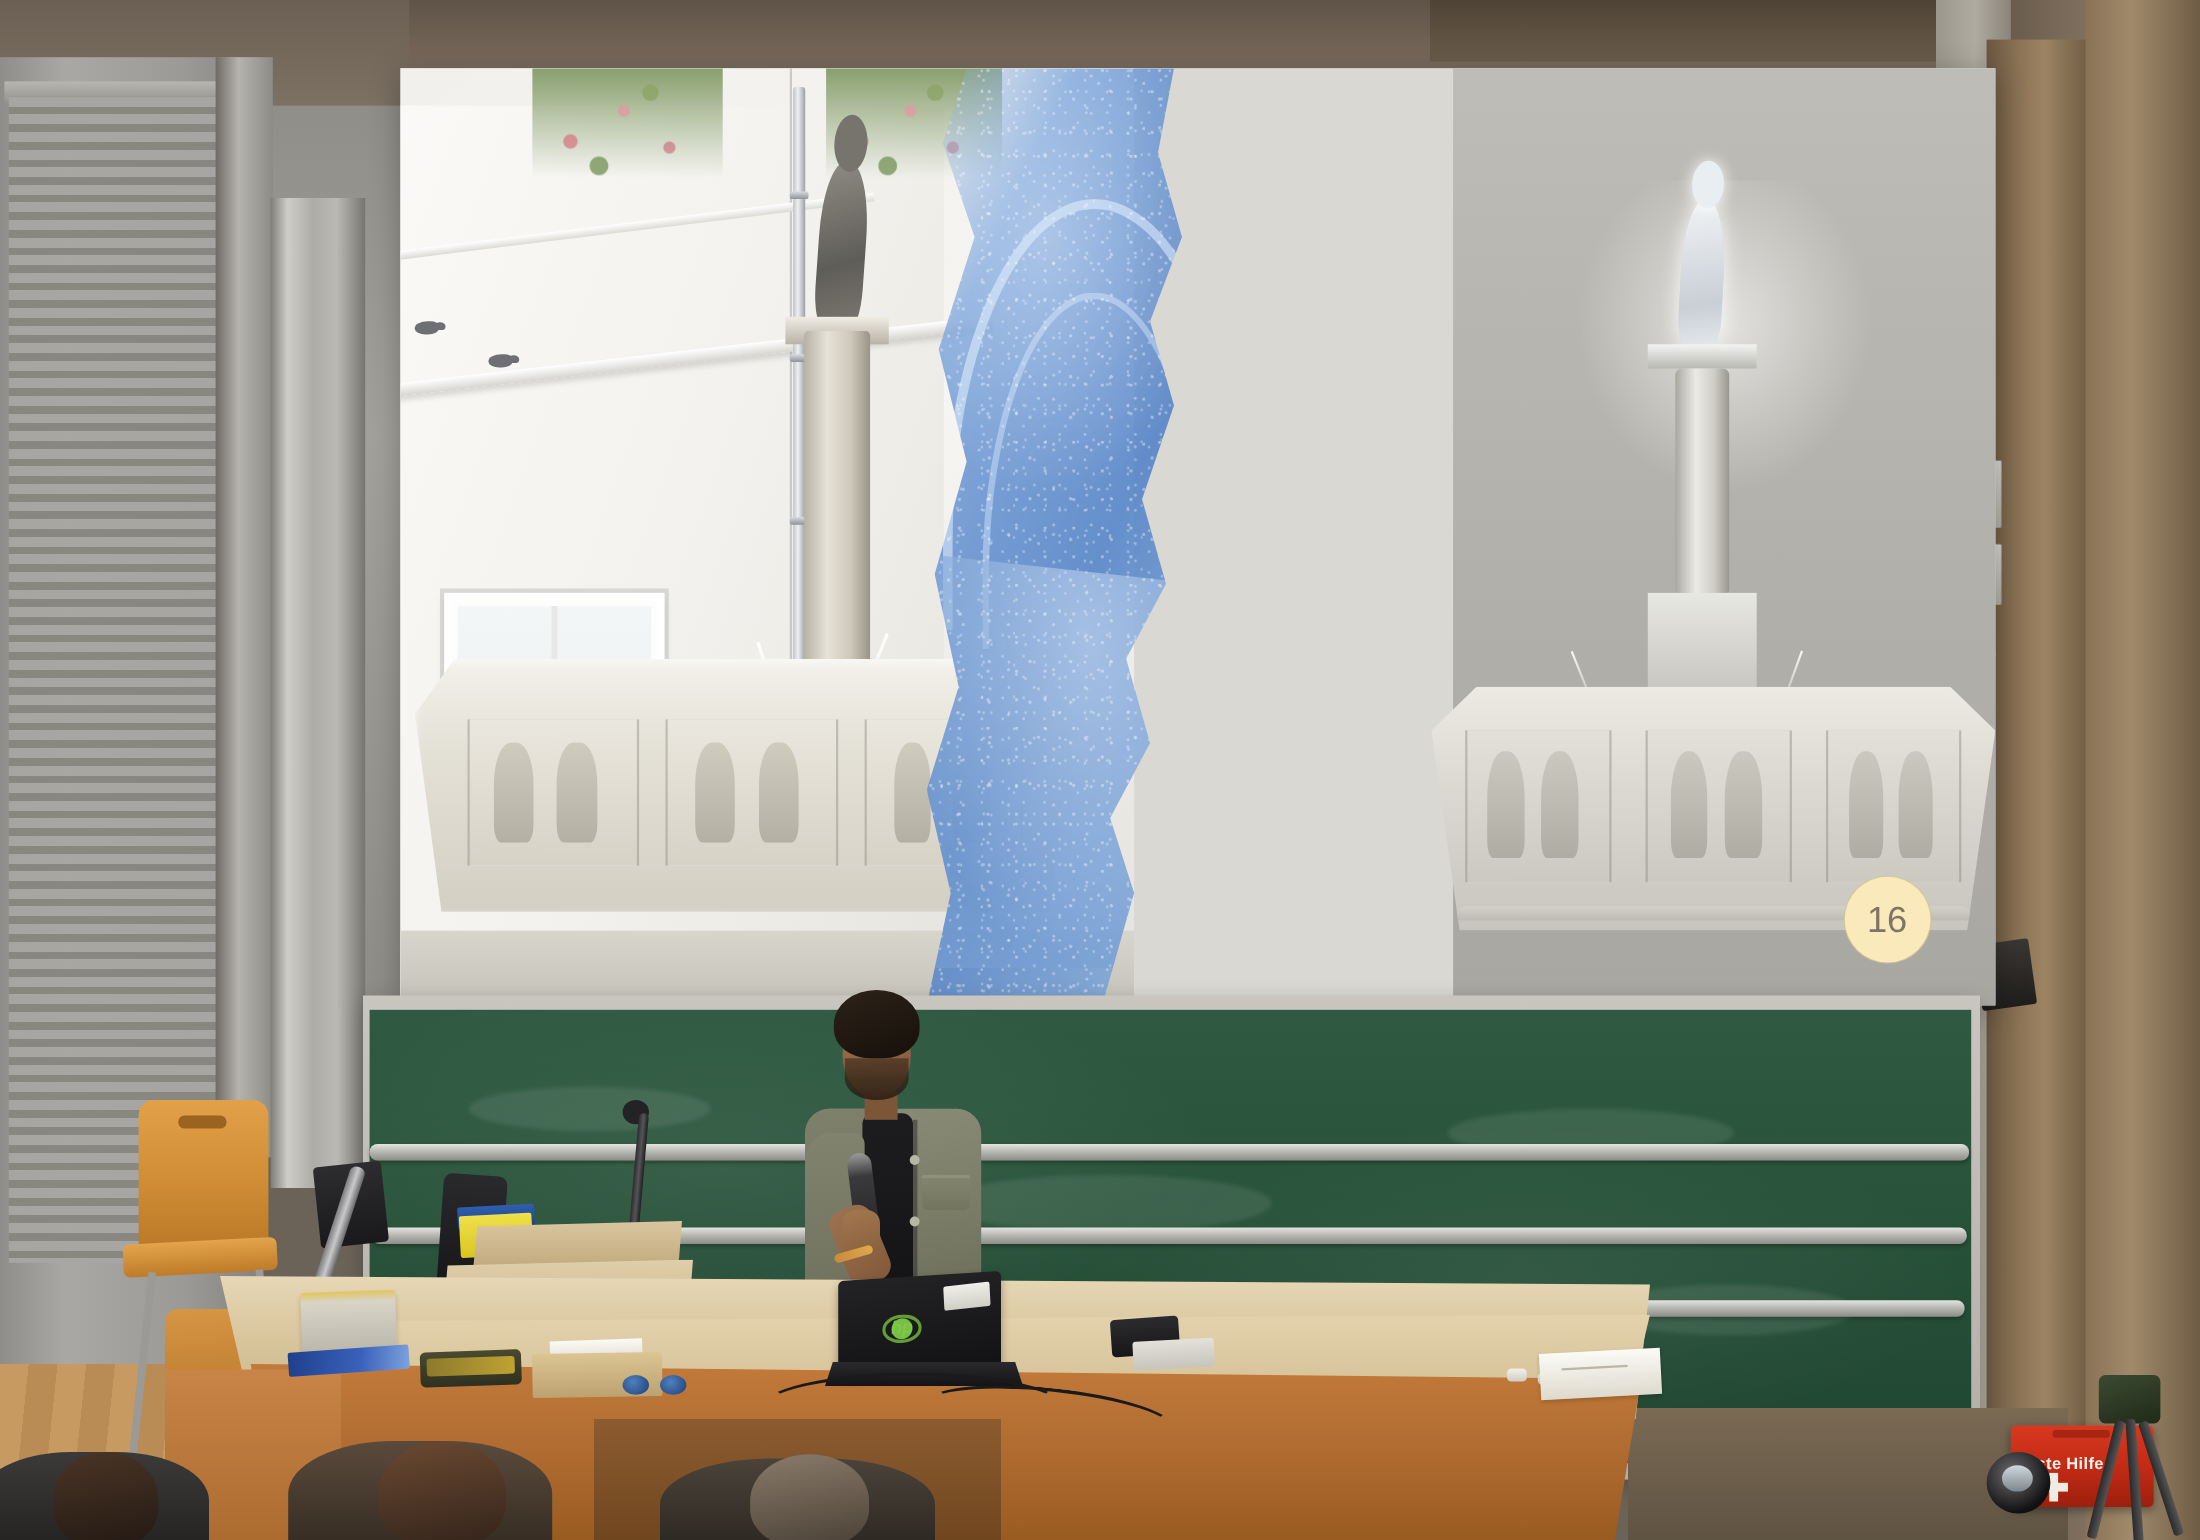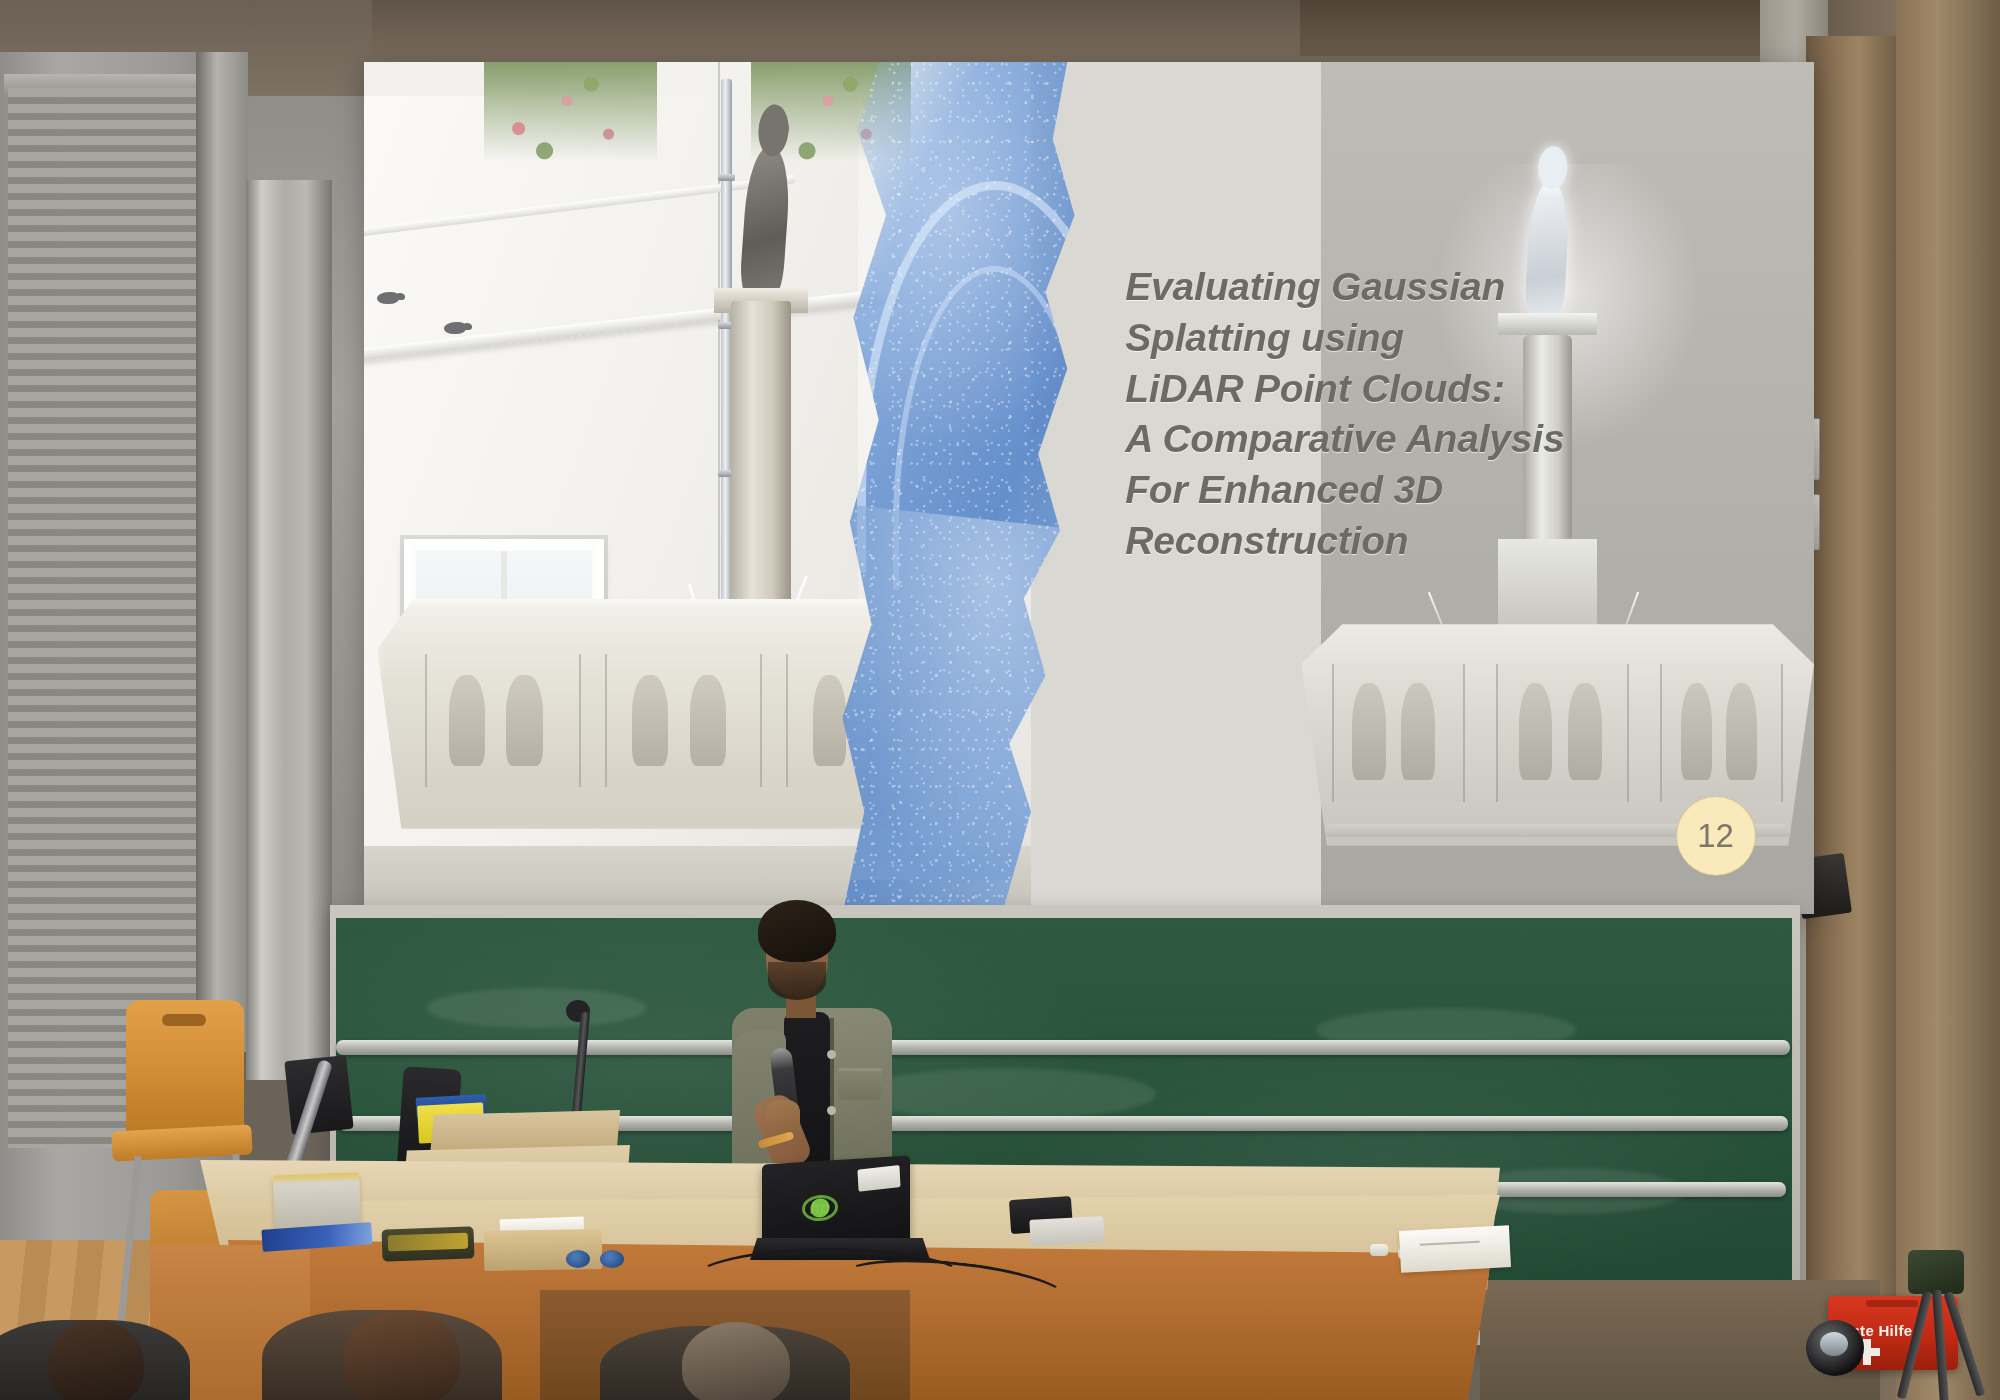--- a/index.html
+++ b/index.html
@@ -824,29 +824,23 @@
             <div class="recon-relief-fig" style="left:54%;"></div>
           </div>
           <div class="recon-relief" style="left:70%; width:24%;">
             <div class="recon-relief-fig" style="left:16%;"></div>
             <div class="recon-relief-fig" style="left:54%;"></div>
           </div>
           <div class="recon-foot"></div>
         </div>
       </div>
 
-      <div class="slide-title">Evaluating Gaussian
-Splatting using
-LiDAR Point Clouds:
-A Comparative Analysis
-For Enhanced 3D
-Reconstruction</div>
 
       <div class="page-badge">
-        <span>12</span>
+        <span>16</span>
       </div>
     </div>
   </div>
 
   <div class="board-outer"></div>
   <div class="board">
     <div class="chalk" style="left:90px; top:70px; width:220px; height:40px;"></div>
     <div class="chalk" style="left:520px; top:150px; width:300px; height:52px;"></div>
     <div class="chalk" style="left:980px; top:90px; width:260px; height:44px;"></div>
     <div class="chalk" style="left:300px; top:270px; width:340px; height:50px;"></div>

